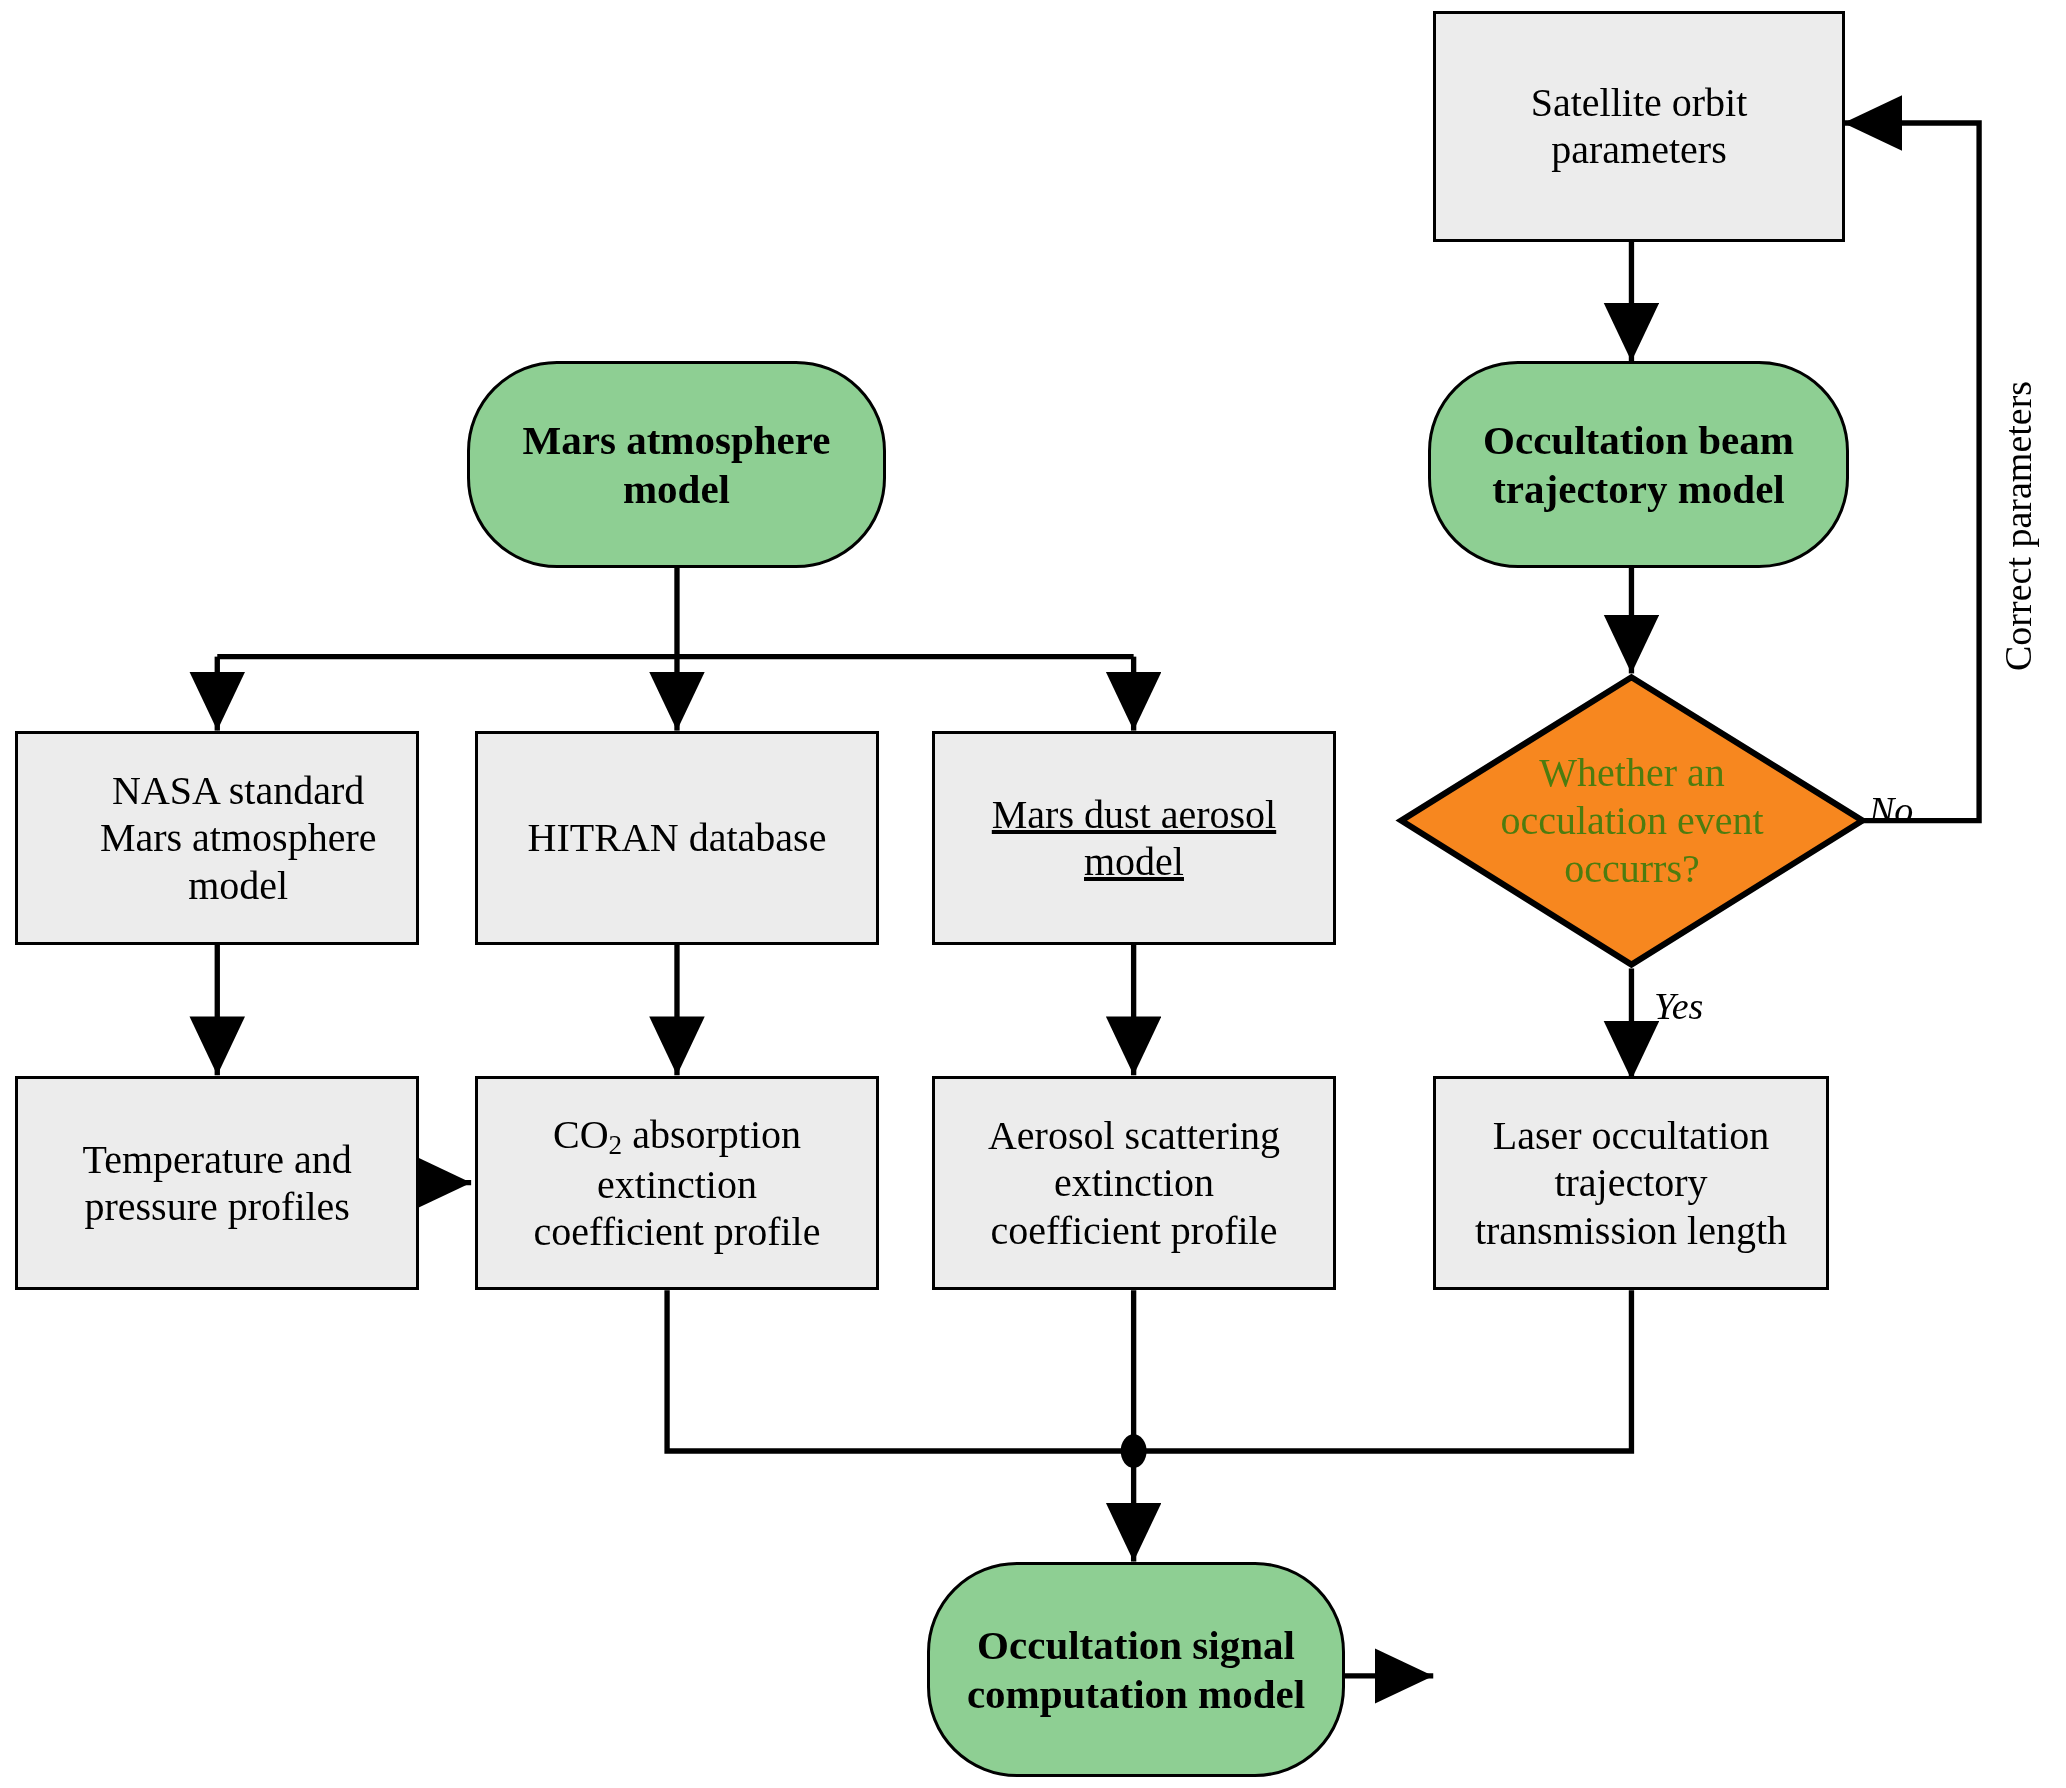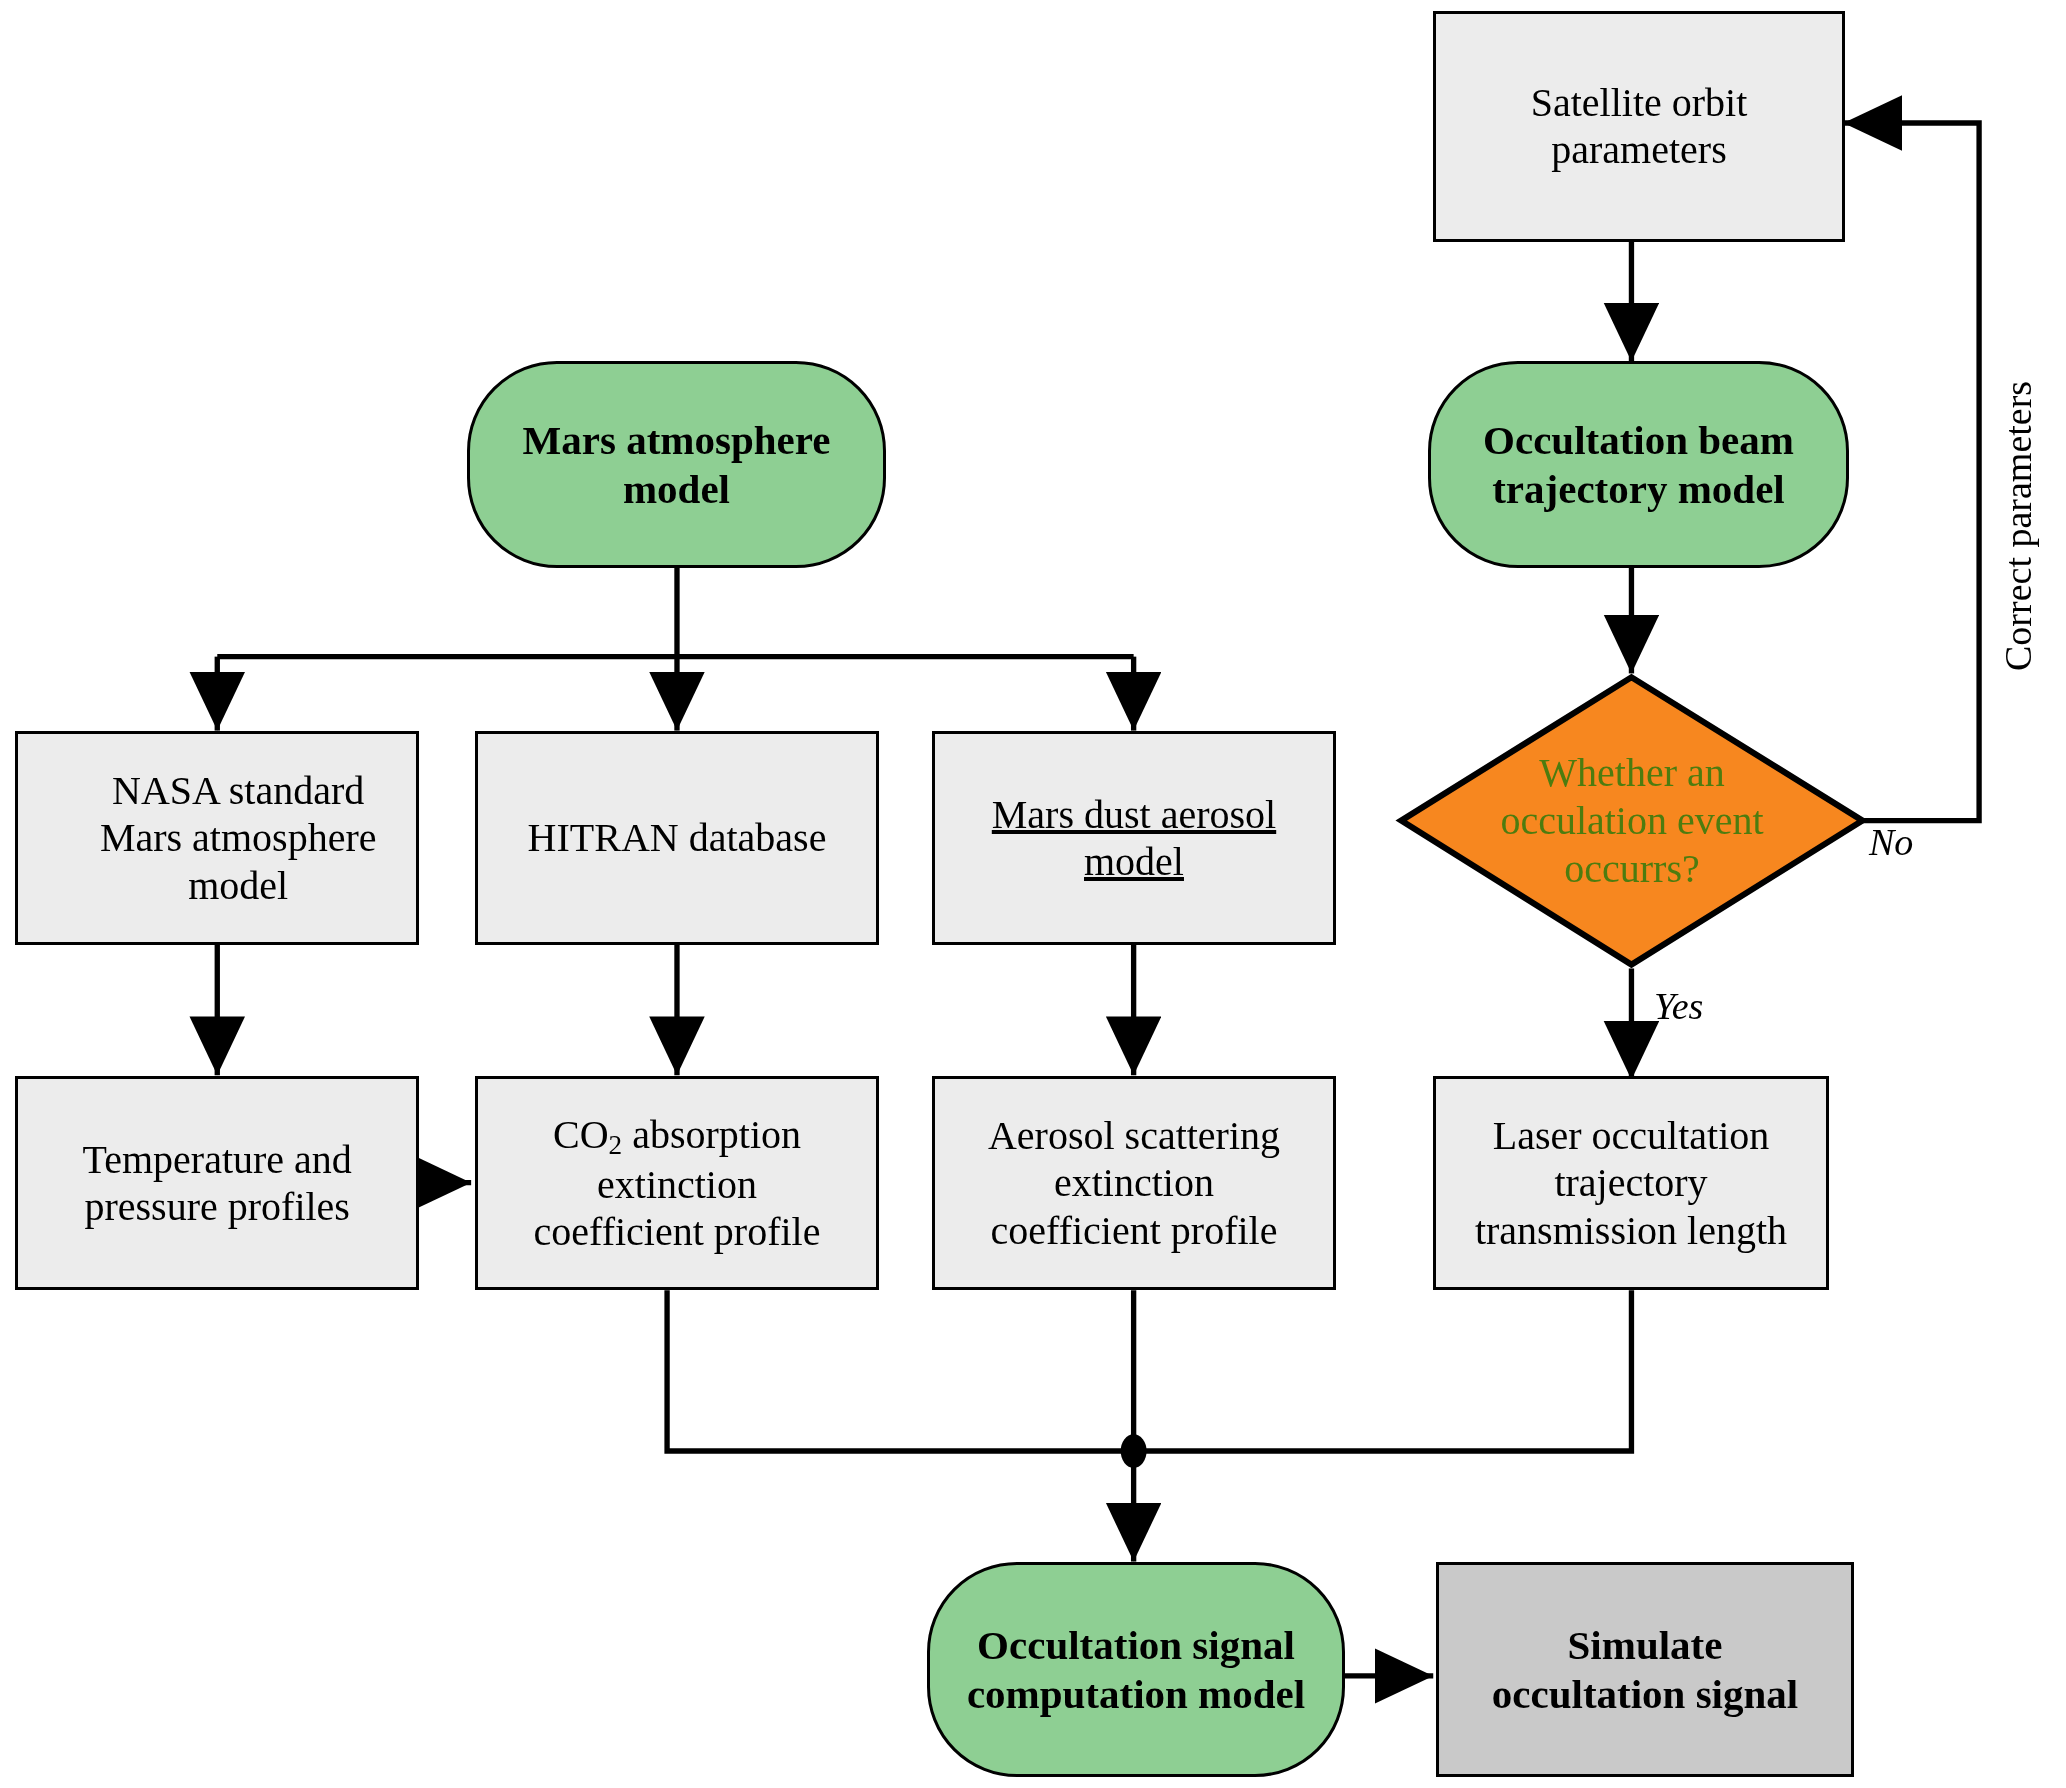--- a/index.html
+++ b/index.html
@@ -111,24 +111,21 @@
   </div>
 
   <div class="node proc" style="left:1433px;top:1076px;width:396px;height:214px;">
     <span>Laser occultation<br>trajectory<br>transmission length</span>
   </div>
 
   <div class="node term" style="left:927px;top:1562px;width:418px;height:215px;">
     <span>Occultation signal<br>computation model</span>
   </div>
 
-  <div class="node result" style="left:1436px;top:1562px;width:418px;height:215px;">
-    <span>Simulate<br>occultation signal</span>
-  </div>
 
-  <div class="edge-label" style="left:1869px;top:820px;">No</div>
+  <div class="edge-label" style="left:1869px;top:788px;">No</div>
 
   <div class="edge-label" style="left:1654px;top:984px;">Yes</div>
 
   <div class="vlabel" style="left:1996px;top:671px;">Correct parameters</div>
 
 </div>
 
 
 </body></html>

